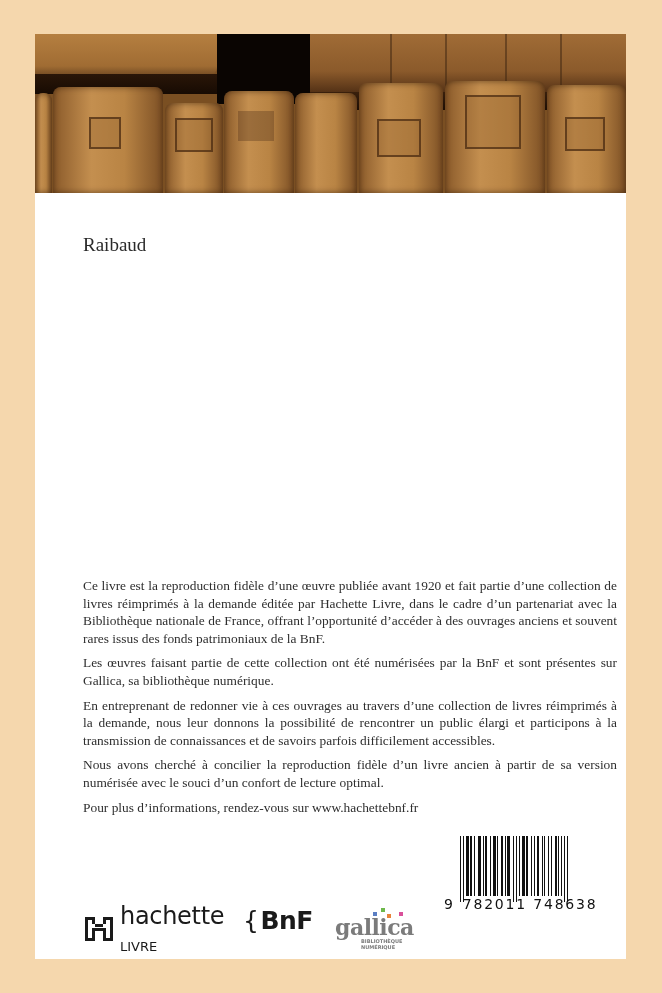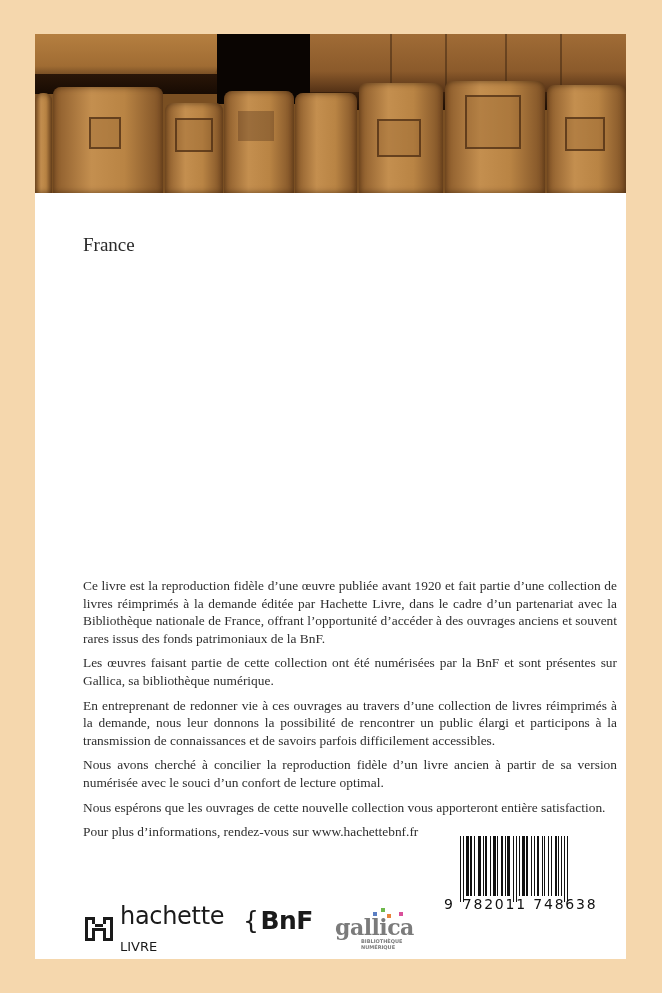--- a/index.html
+++ b/index.html
@@ -253,30 +253,29 @@
       <span class="label" style="left:20px;top:14px;width:52px;height:50px;"></span>
     </div>
     <div class="spine" style="left:512px;width:79px;height:108px;">
       <span class="label" style="left:18px;top:32px;width:36px;height:30px;"></span>
     </div>
   </div>
 
   <div class="content" style="left:48px;top:178px;">
     <h1 class="title">
       <br>
-      <span>France</span>
+      <span>Raibaud</span>
     </h1>
   </div>
 
   <div class="body-text" style="left:48px;top:543px;">
     <p>Ce livre est la reproduction fidèle d’une œuvre publiée avant 1920 et fait partie d’une collection de livres réimprimés à la demande éditée par Hachette Livre, dans le cadre d’un partenariat avec la Bibliothèque nationale de France, offrant l’opportunité d’accéder à des ouvrages anciens et souvent rares issus des fonds patrimoniaux de la BnF.</p>
     <p>Les œuvres faisant partie de cette collection ont été numérisées par la BnF et sont présentes sur Gallica, sa bibliothèque numérique.</p>
     <p>En entreprenant de redonner vie à ces ouvrages au travers d’une collection de livres réimprimés à la demande, nous leur donnons la possibilité de rencontrer un public élargi et participons à la transmission de connaissances et de savoirs parfois difficilement accessibles.</p>
     <p>Nous avons cherché à concilier la reproduction fidèle d’un livre ancien à partir de sa version numérisée avec le souci d’un confort de lecture optimal.</p>
-    <p>Nous espérons que les ouvrages de cette nouvelle collection vous apporteront entière satisfaction.</p>
     <p>Pour plus d’informations, rendez-vous sur www.hachettebnf.fr</p>
   </div>
 
   <div class="logos" style="left:48px;top:866px;">
     <div class="hachette">
       <svg class="h-icon" viewBox="0 0 32 32">
         <path d="M2 4 H12 V14 H20 V4 H30 V28 H20 V18 H12 V28 H2 Z M5 7 V25 H9 V15 H23 V25 H27 V7 H23 V11 H9 V7 Z" fill="#1a1a1a" fill-rule="evenodd"></path>
       </svg>
       <div class="h-words">
         <span class="h-main">hachette</span>

